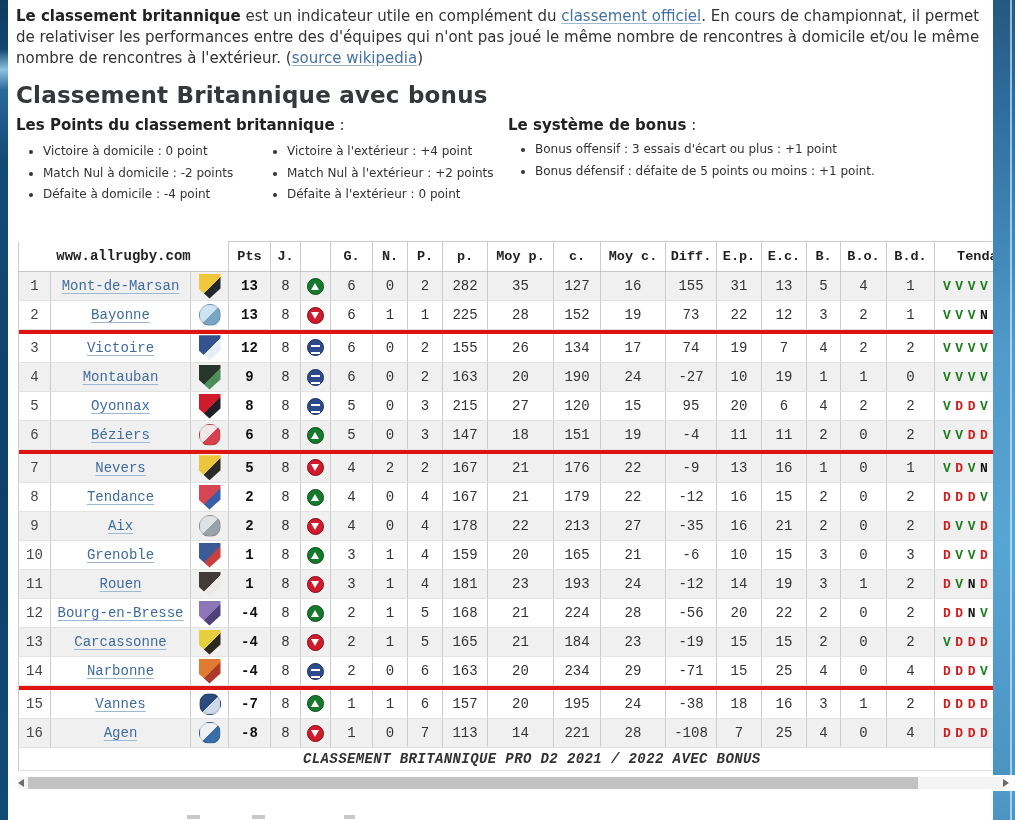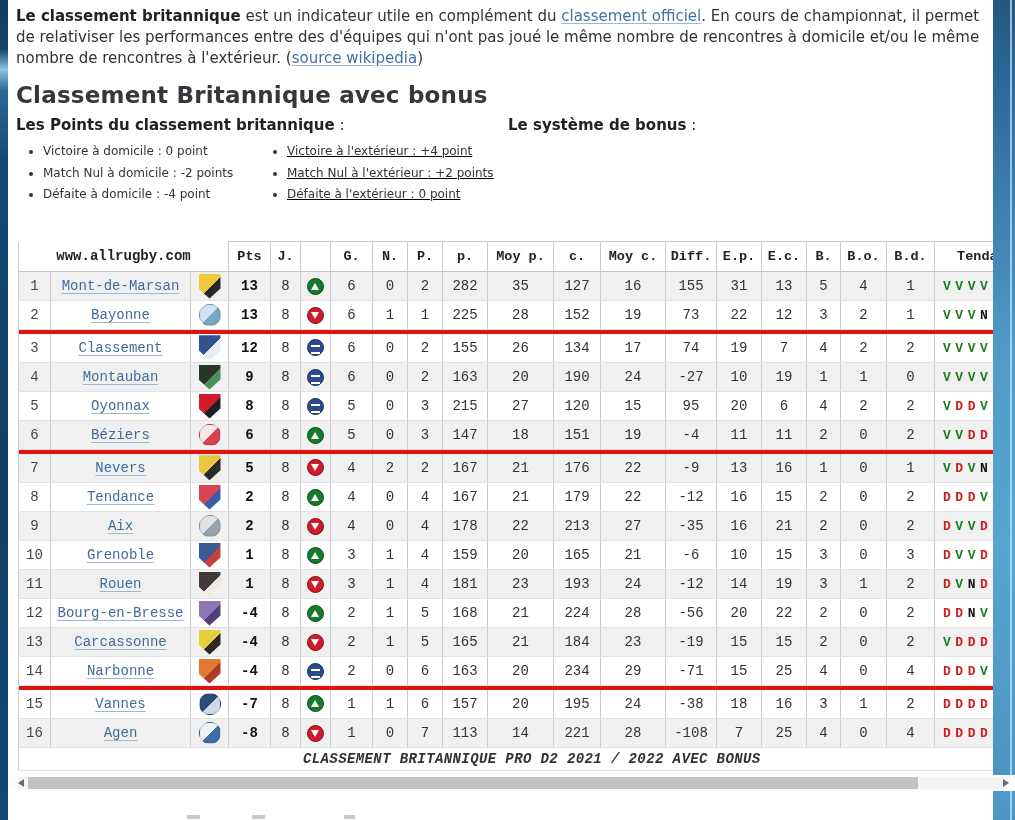--- a/index.html
+++ b/index.html
@@ -28,21 +28,21 @@
 
   .rules { position:absolute; left:8px; top:116px; width:972px; display:flex; }
   .rules-left { width:492px; }
   .rules-right { width:470px; }
   .rules-title { font-size:15px; font-weight:bold; color:#222; margin-bottom:2px; }
   .rules-title .suffix { font-weight:normal; color:#333; }
   .rules-cols { display:flex; }
   .rules ul { list-style:disc; padding-left:27px; margin-top:5px; }
   .rules li { font-size:12px; line-height:20.5px; color:#333; margin-bottom:1px; }
   ul.col1 { width:244px; }
-  ul.col2 { width:238px;text-decoration:underline; }
+  ul.col2 { width:238px; }
 
   
   .table-wrap { position:absolute; left:10px; top:241px; width:975px; height:532px; overflow:hidden;font-family:Liberation Mono, monospace; }
   table.brit { border-collapse:collapse; table-layout:fixed; width:1026px; border-left:1px solid #ccc; }
   th,td { font-size:14px; color:#333; text-align:center; height:29px; padding:0 2px;
           border-right:1px solid #ccc; border-bottom:1px solid #e2e2e2; overflow:hidden; white-space:nowrap; }
   thead th { font-weight:bold; color:#222; border-top:1px solid #ccc; border-bottom:1px solid #c6c6c6; background:#fff; height:30px; font-size:13.5px; }
   thead th.site { border-top:none; border-left:none; font-size:14px; }
   tr.gray td { background:#f0f0f0; }
   td.rank { color:#444; }
@@ -102,20 +102,24 @@
             </ul>
           <ul class="col2" id="rules-col2">
               <li>Victoire à l'extérieur : +4 point</li>
               <li>Match Nul à l'extérieur : +2 points</li>
               <li>Défaite à l'extérieur : 0 point</li>
             </ul>
         </div>
       </div>
       <div class="rules-right">
         <div class="rules-title"><b>Le système de bonus</b><span class="suffix"> :</span></div>
+        <ul id="bonus-list">
+            <li>Bonus offensif : 3 essais d'écart ou plus : +1 point</li>
+            <li>Bonus défensif : défaite de 5 points ou moins : +1 point.</li>
+          </ul>
       </div>
     </div>
 
     <div class="table-wrap">
       <table class="brit" id="brit-table">
           <colgroup>
             <col style="width: 32px;">
             <col style="width: 140px;">
             <col style="width: 38px;">
             <col style="width: 42px;">
@@ -201,21 +205,21 @@
               <td>3</td>
               <td>2</td>
               <td>1</td>
               <td class="tend-cell"><span class="tl tl-V">V</span><span class="tl tl-V">V</span><span class="tl tl-V">V</span><span class="tl tl-N">N</span></td>
             </tr>
             <tr class="sep">
               <td colspan="20"></td>
             </tr>
             <tr>
               <td class="rank">3</td>
-              <td><a class="team-link">Classement</a></td>
+              <td><a class="team-link">Victoire</a></td>
               <td><span class="logo shield" style="background: linear-gradient(135deg, rgb(52, 83, 142) 52%, rgb(232, 237, 244) 52%);"></span></td>
               <td class="pts">12</td>
               <td>8</td>
               <td><span class="trend eq"></span></td>
               <td>6</td>
               <td>0</td>
               <td>2</td>
               <td>155</td>
               <td>26</td>
               <td>134</td>

